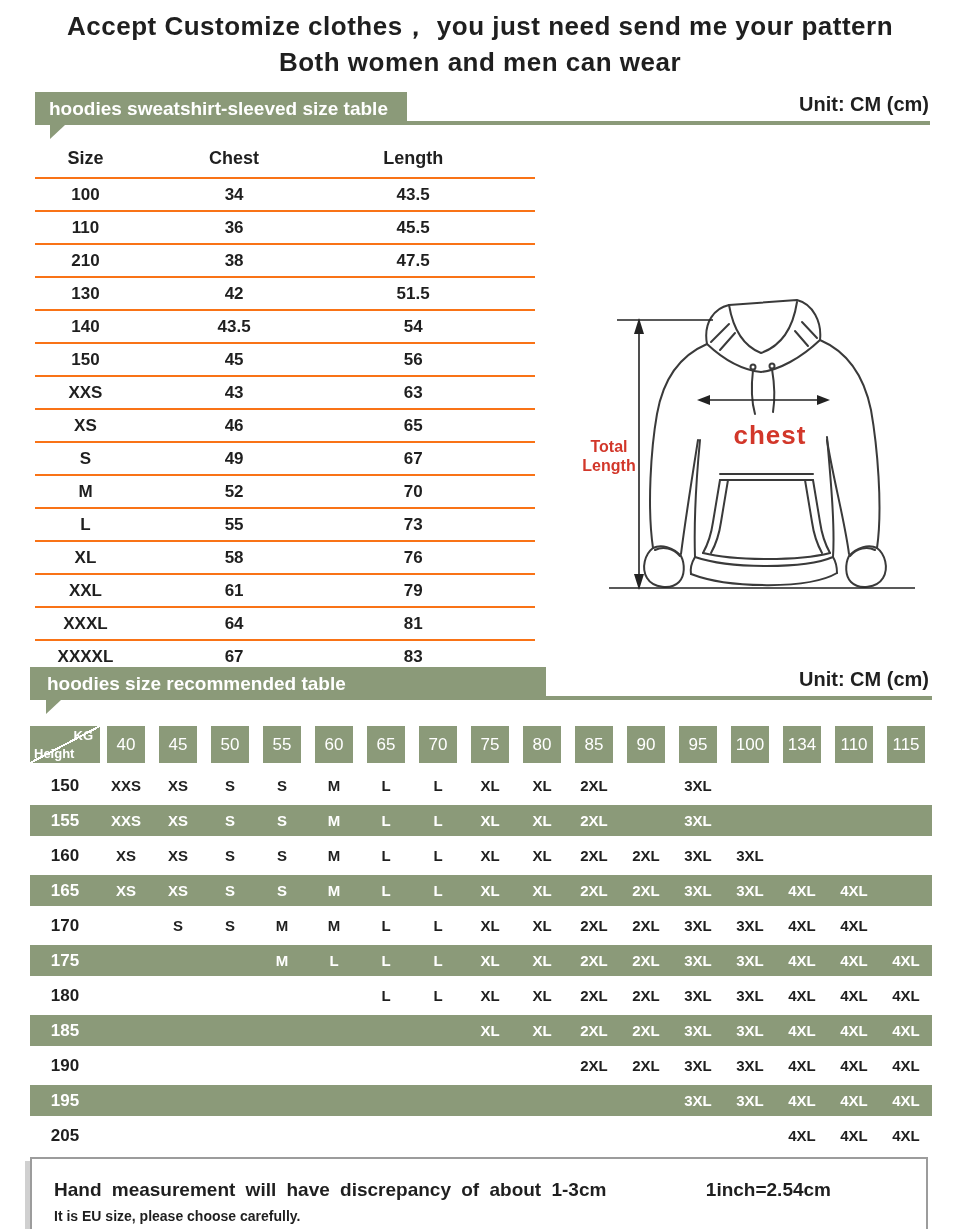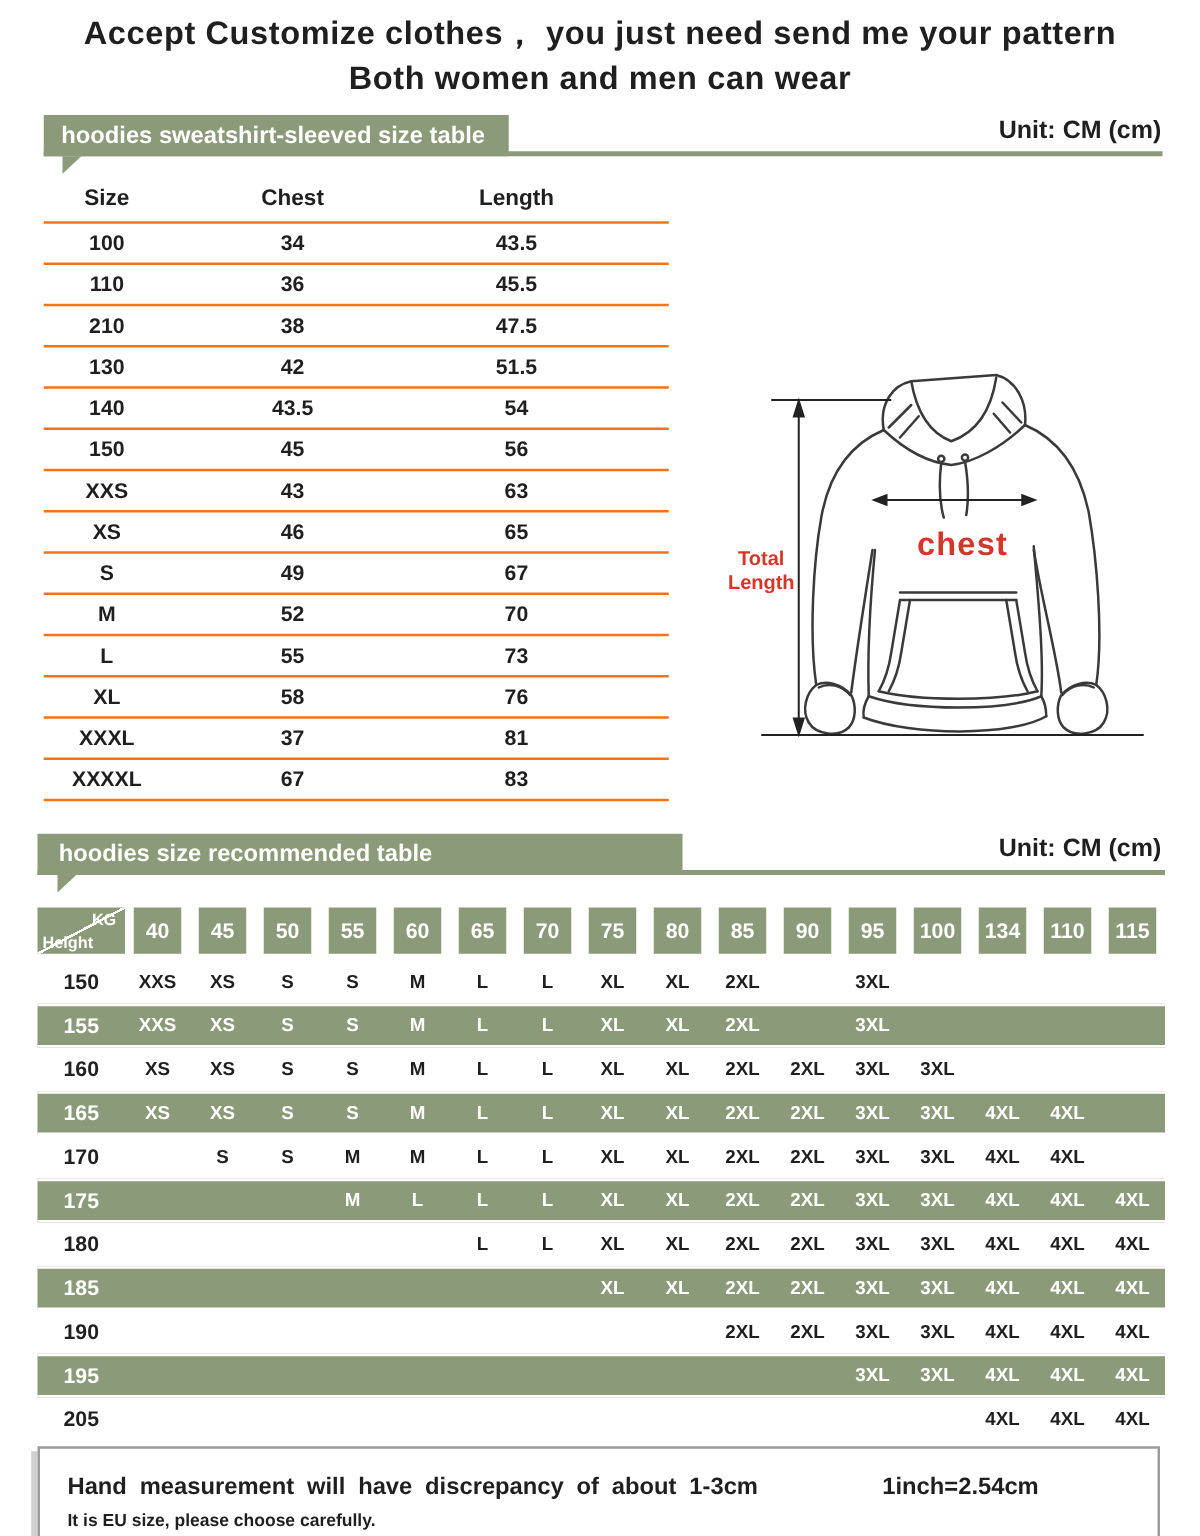--- a/index.html
+++ b/index.html
@@ -44,21 +44,21 @@
   .red-big{font-size:26px;letter-spacing:1px;}
 
   
   .matrix{position:absolute;left:30px;top:726px;width:902px;}
   .mhead{display:grid;grid-template-columns:70px repeat(16,1fr);height:37px;}
   .corner{position:relative;color:#fff;
     background:linear-gradient(to bottom right, rgba(0,0,0,0) calc(50% - 1px),
       #fff calc(50% - 1px), #fff calc(50% + 1px), rgba(0,0,0,0) calc(50% + 1px)), var(--green);}
   .corner .kg{position:absolute;top:2px;right:7px;font-size:13px;font-weight:bold;}
   .corner .hg{position:absolute;bottom:2px;left:4px;font-size:13px;font-weight:bold;}
-  .wbox{margin:0 7px;background:var(--green);color:#fff;font-size:17px;font-weight:bold;
+  .wbox{margin:0 7px;background:var(--green);color:#fff;font-size:17px;font-weight:normal;
         display:flex;align-items:center;justify-content:center;}
   .mbody{margin-top:5px;}
   .mrow{display:grid;grid-template-columns:70px repeat(16,1fr);height:35px;align-items:center;
         text-align:center;font-weight:bold;box-sizing:border-box;}
   .mrow.shaded{background:var(--green);color:#fff;border-top:2px solid #fff;border-bottom:2px solid #fff;}
   .hcell{font-size:17px;}
   .mcell{font-size:15px;}
 
   
   .footer{position:absolute;left:30px;top:1157px;width:898px;height:80px;border:2px solid #9c9c9c;
@@ -149,22 +149,27 @@
           <td>L</td>
           <td>55</td>
           <td>73</td>
         </tr>
         <tr>
           <td>XL</td>
           <td>58</td>
           <td>76</td>
         </tr>
         <tr>
+          <td>XXL</td>
+          <td>61</td>
+          <td>79</td>
+        </tr>
+        <tr>
           <td>XXXL</td>
-          <td>37</td>
+          <td>64</td>
           <td>81</td>
         </tr>
         <tr>
           <td>XXXXL</td>
           <td>67</td>
           <td>83</td>
         </tr>
       </tbody>
   </table>
 

